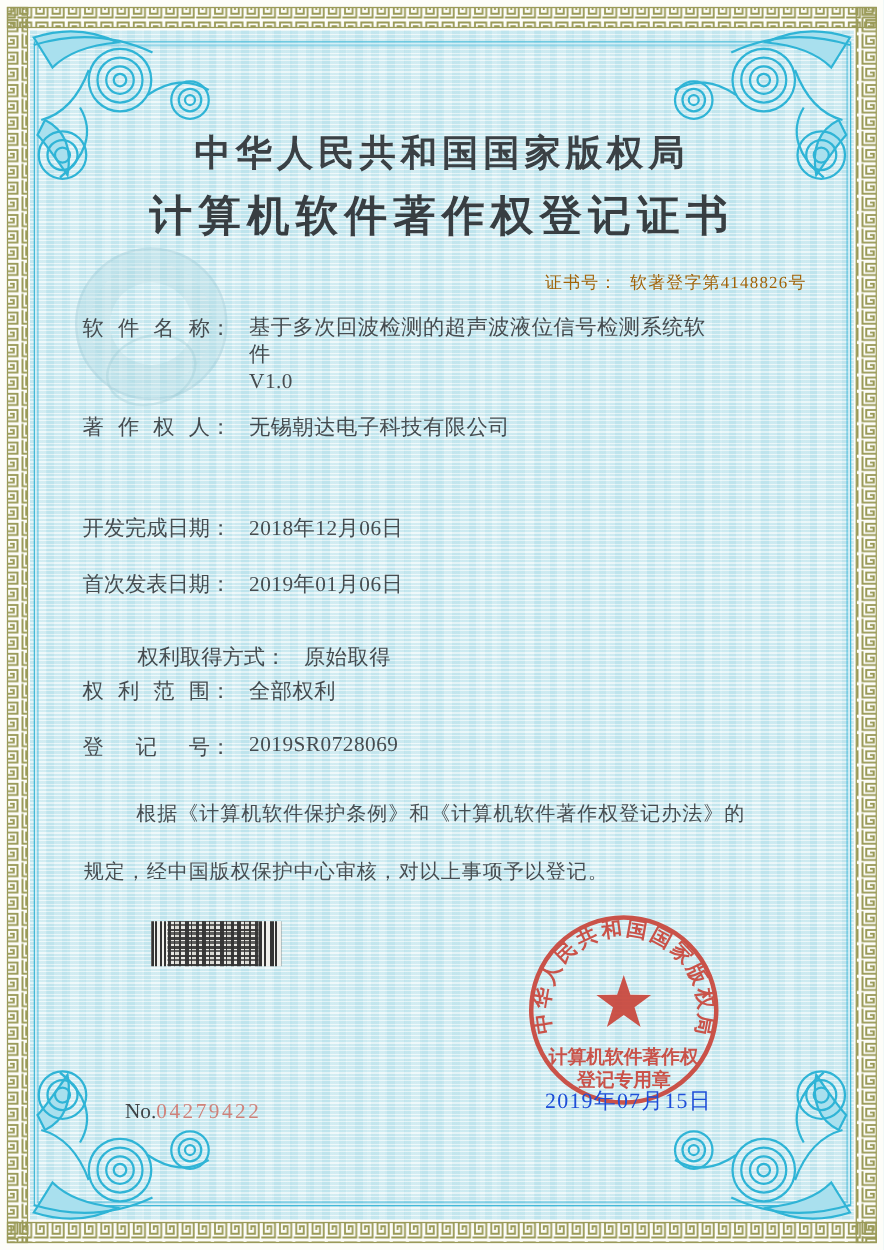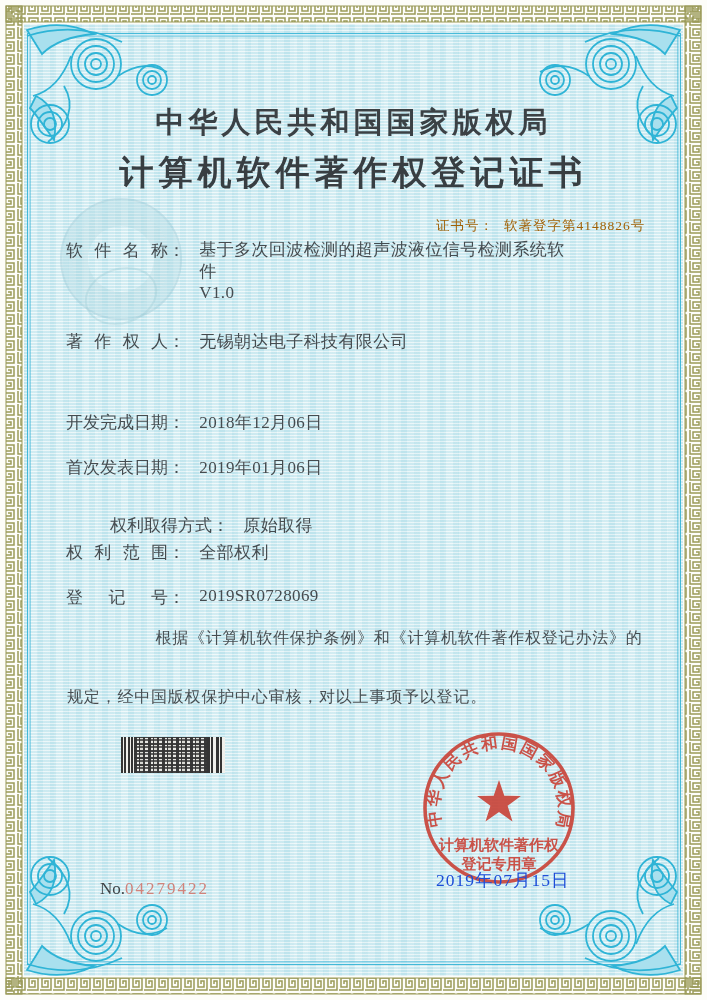--- a/index.html
+++ b/index.html
@@ -111,21 +111,21 @@
 
 <div class="abs wm"></div>
 <div class="abs wm2"></div>
 
 <div class="abs center authority">中华人民共和国国家版权局</div>
 <div class="abs center cert-title">计算机软件著作权登记证书</div>
 <div class="abs certno">
   <span>证书号：</span><span class="v">软著登字第4148826号</span>
 </div>
 
-<div class="abs row" style="top:239px;">
+<div class="abs row" style="top:251px;">
   <span class="lbl">软件名称</span><span class="colon">：</span>
   <span class="val val-multi">
     <div>基于多次回波检测的超声波液位信号检测系统软</div>
     <div>件</div>
     <div>V1.0</div>
   </span>
 </div>
 <div class="abs row" style="top:330px;">
   <span class="lbl">著作权人</span><span class="colon">：</span>
   <span class="val">无锡朝达电子科技有限公司</span>
@@ -144,21 +144,21 @@
 </div>
 <div class="abs row" style="top:541px;">
   <span class="lbl">权利范围</span><span class="colon">：</span>
   <span class="val">全部权利</span>
 </div>
 <div class="abs row" style="top:586px;">
   <span class="lbl">登记号</span><span class="colon">：</span>
   <span class="val">2019SR0728069</span>
 </div>
 
-<div class="abs stmt l1" style="top:628px;text-align:center;">根据《计算机软件保护条例》和《计算机软件著作权登记办法》的</div>
+<div class="abs stmt l1" style="top:641px;">根据《计算机软件保护条例》和《计算机软件著作权登记办法》的</div>
 <div class="abs stmt" style="top:687px;">规定，经中国版权保护中心审核，对以上事项予以登记。</div>
 
 <div class="abs barcode">
   <div class="bc-left"></div>
   <div class="bc-mid"></div>
   <div class="bc-right"></div>
 </div>
 
 <svg class="abs seal" viewBox="0 0 170 170">
   <circle cx="85" cy="85" r="74" fill="none" stroke="#c94237" stroke-width="3.6"></circle>

